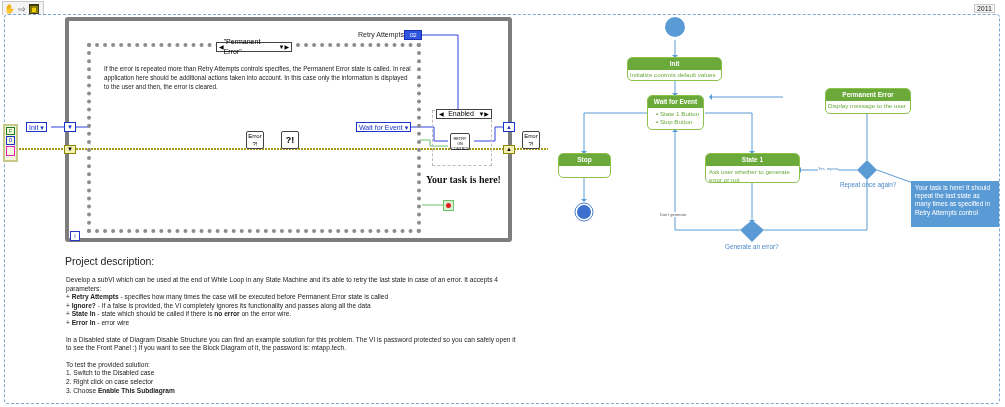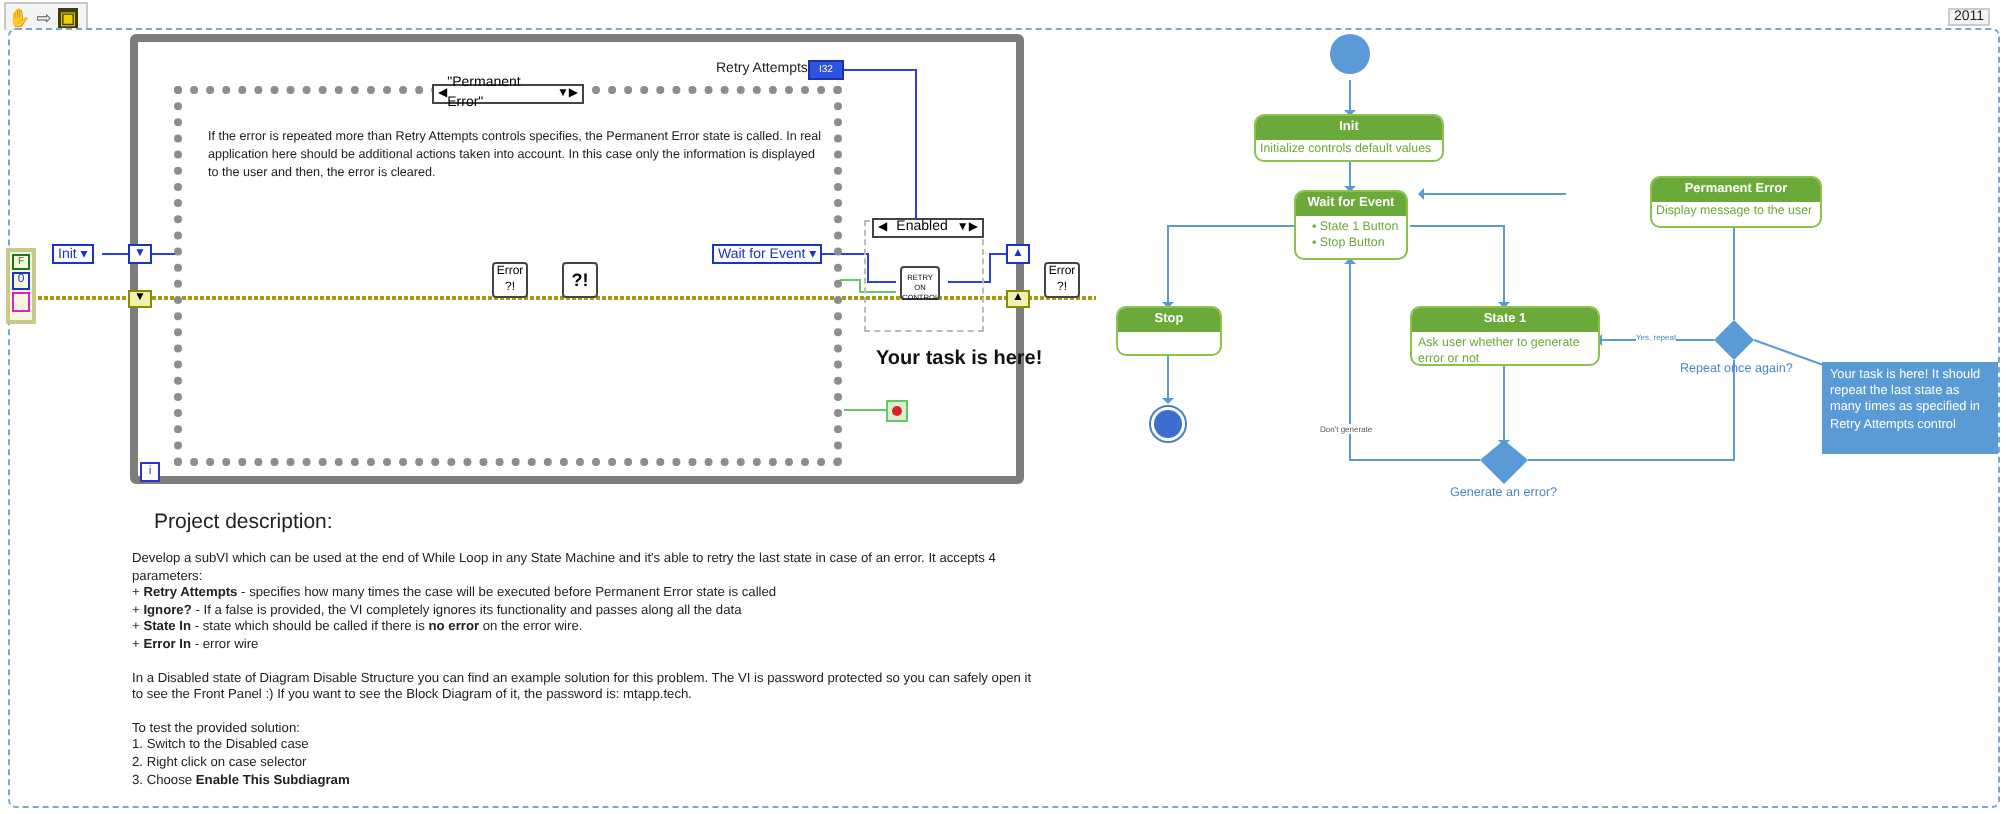--- a/index.html
+++ b/index.html
@@ -12,23 +12,23 @@
   .while-loop { left:65px; top:17px; width:447px; height:225px; border:4px solid #7d7d7d; border-radius:3px; box-sizing:border-box; }
   .case-struct { left:87px; top:43px; width:334px; height:190px; border:4px dotted #8d8d8d; box-sizing:border-box; }
   .case-selector { left:216px; top:42px; width:76px; height:10px; border:1px solid #444; background:#fff; font-size:7px; line-height:10px; display:flex; justify-content:space-between; align-items:center; padding:0 2px; box-sizing:border-box; }
   .case-selector2 { left:436px; top:109px; width:56px; height:10px; border:1px solid #444; background:#fff; font-size:7px; line-height:10px; display:flex; justify-content:space-between; align-items:center; padding:0 2px; box-sizing:border-box; }
   .disable-struct { left:432px; top:110px; width:60px; height:56px; border:1px dashed #bbb; box-sizing:border-box; }
   .comment { left:104px; top:64px; width:310px; font-size:6.3px; line-height:9px; color:#222; }
   .retry-label { left:358px; top:31px; font-size:7px; color:#222; }
   .retry-ctrl { left:404px; top:30px; width:16px; height:8px; background:#2d55e0; border:1px solid #1a2fb0; color:#fff; font-size:5px; line-height:8px; text-align:center; }
   .enum { background:#fff; border:1.5px solid #1a33c8; color:#1a33c8; font-size:7px; height:10px; line-height:10px; padding:0 2px; box-sizing:border-box; white-space:nowrap; }
   .vi-icon { width:18px; height:18px; border:1px solid #444; background:#fff; border-radius:2px; font-size:6px; text-align:center; line-height:8px; box-sizing:border-box; }
-  .task-text { left:438px; top:174px; font-size:10px; font-weight:bold; color:#111; }
+  .task-text { left:426px; top:174px; font-size:10px; font-weight:bold; color:#111;font-family:Liberation Serif, serif; }
   .iter { left:70px; top:231px; width:8px; height:8px; border:1px solid #2a38c8; background:#fff; font-size:6px; color:#2a38c8; line-height:8px; text-align:center; }
-  .desc-title { left:77px; top:255px; font-size:10.5px; color:#222; }
+  .desc-title { left:65px; top:255px; font-size:10.5px; color:#222; }
   .desc { left:66px; top:276px; width:450px; font-size:6.6px; line-height:8.6px; color:#222; }
   .desc p { margin:0; }
   .desc b { font-weight:bold; }
   .state-box { border:1.5px solid #8cc24a; border-radius:5px; background:#fff; box-sizing:border-box; overflow:hidden; }
   .state-head { background:#6aa93a; color:#fff; font-size:6.5px; font-weight:bold; text-align:center; height:12px; line-height:12px; }
   .state-body { font-size:6.2px; color:#6aa93a; padding:2px 3px; line-height:8px; }
   .dlabel { font-size:6.3px; color:#4a87c7; }
   .callout { left:911px; top:181px; width:88px; height:46px; background:#5b9bd5; color:#fff; font-size:6.4px; line-height:8.2px; padding:3px 4px; box-sizing:border-box; }
   svg.lines { position:absolute; left:0; top:0; }
 </style>

